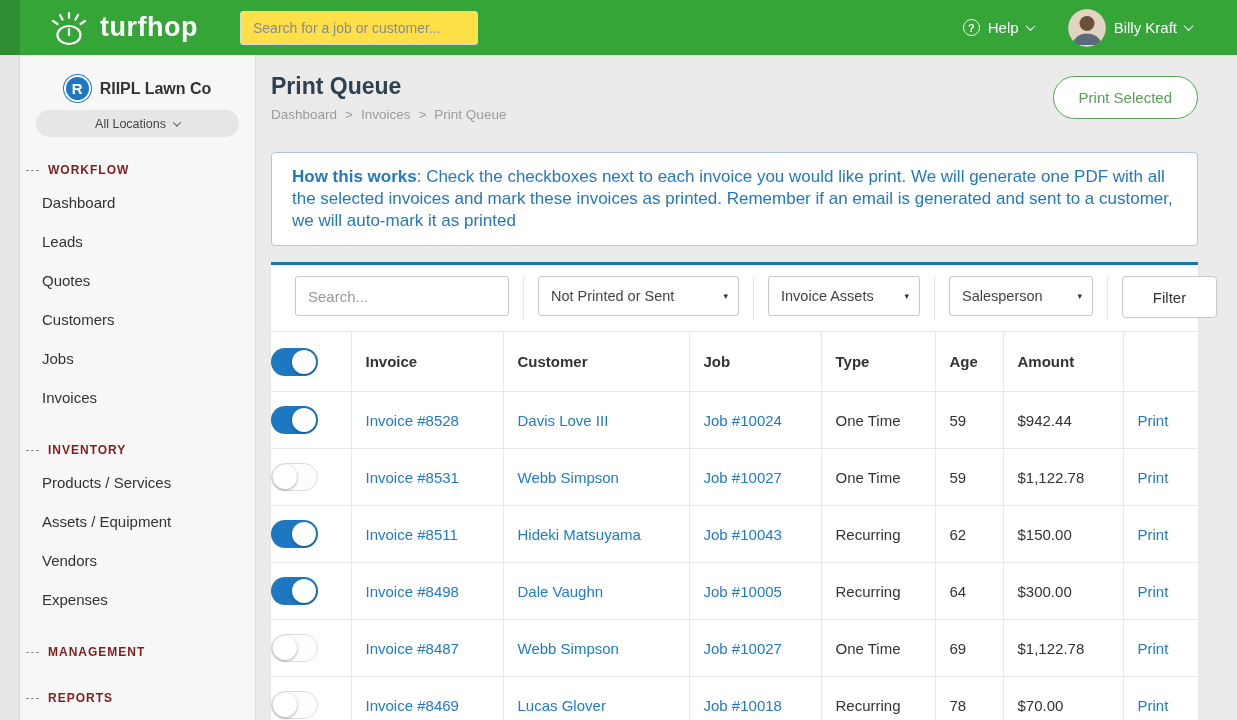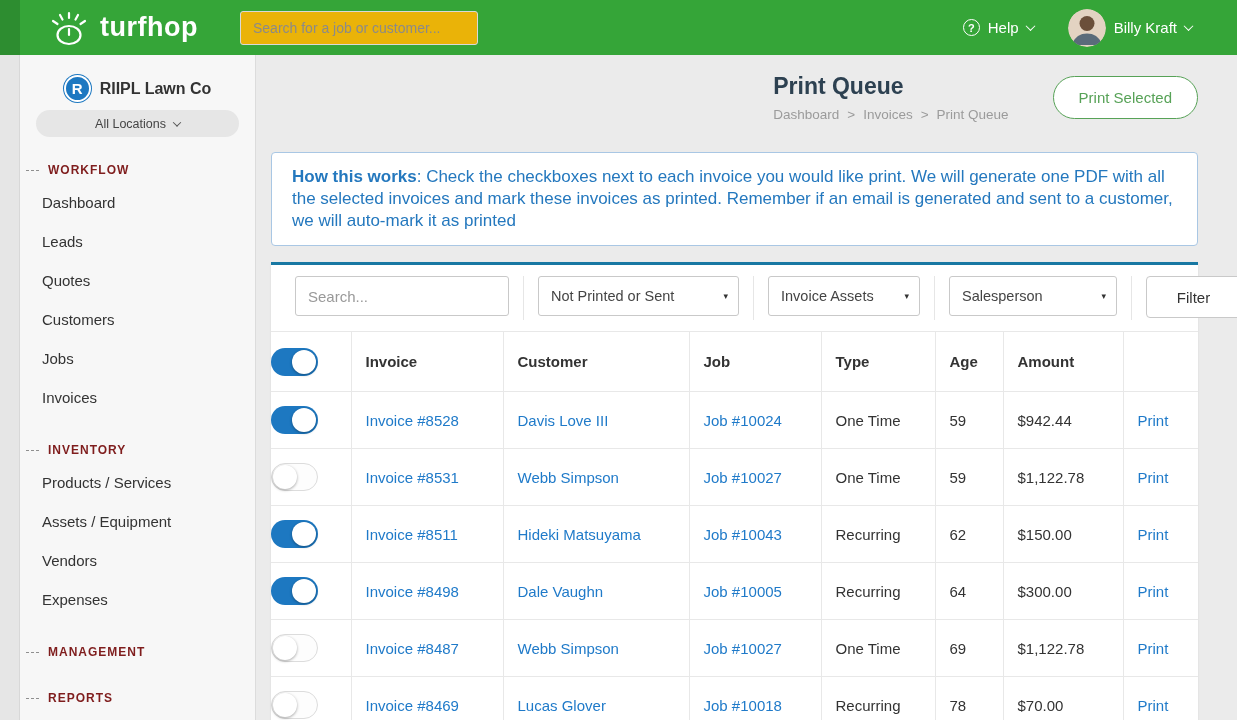--- a/index.html
+++ b/index.html
@@ -16,21 +16,21 @@
   .topbar { position:absolute; top:0; left:0; right:0; height:55px;
             background:var(--brand-green, #35a538); display:flex; align-items:center;
             padding-left:48px; padding-right:45px; z-index:5; }
   .topbar::before { content:""; position:absolute; left:0; top:0; width:20px; height:55px;
             background:rgba(0,0,0,0.14); }
   .brand { display:flex; align-items:center; gap:10px; color:#fff; cursor:pointer; }
   .brand-icon svg { display:block; }
   .brand-name { font-size:27px; font-weight:bold; letter-spacing:0.5px; }
   .global-search { margin-left:42px; width:238px; height:34px; border:1px solid #d9d9d9;
             border-radius:3px; padding:0 12px; font-size:14px; color:#555;
-            font-family:"Liberation Sans", sans-serif; outline:none; background:#eab308; }
+            font-family:"Liberation Sans", sans-serif; outline:none; background:#fde047; }
   .global-search::placeholder { color:#8a8a8a; }
   .topbar-right { margin-left:auto; display:flex; align-items:center; gap:34px; color:#fff; }
   .help, .user { display:flex; align-items:center; gap:8px; font-size:15px; cursor:pointer; }
   .help-icon { display:inline-flex; align-items:center; justify-content:center;
             width:17px; height:17px; border:1.4px solid #fff; border-radius:50%;
             font-size:11px; font-weight:bold; }
   .avatar { width:38px; height:38px; border-radius:50%; overflow:hidden; display:block; }
   .chev { display:inline-block; width:7px; height:7px;
             border-right:1.6px solid currentColor; border-bottom:1.6px solid currentColor;
             transform:rotate(45deg) translate(-1px,-1px); }
@@ -49,21 +49,21 @@
   .locations .chev { width:6px; height:6px; border-width:1.4px; color:#555; }
   .nav-section { margin-top:6px; }
   .section-label-row { display:flex; align-items:center; padding:20px 0 6px 6px; }
   .dash { display:inline-block; width:13px; border-top:1px dashed #8f8f8f; margin-right:9px; }
   .section-label { font-size:12px; font-weight:bold; letter-spacing:1px; color:#7f1d1d; }
   .nav-item { padding:11px 0 11px 22px; font-size:15px; color:#333; cursor:pointer; }
 
   
   .main { position:absolute; top:55px; left:257px; right:0; bottom:0;
             padding:18px 39px 0 14px; overflow:hidden; }
-  .page-head { display:flex; align-items:center; justify-content:flex-end;gap:44px; }
+  .page-head { display:flex; align-items:center; justify-content:space-between;gap:44px; }
   h1.page-title { font-size:23px; font-weight:bold; color:var(--title-navy,#2d4151); }
   .breadcrumb { margin-top:7px; font-size:13.5px; color:#9b9b9b;
             display:flex; align-items:center; gap:8px; }
   .breadcrumb a { color:#9b9b9b; text-decoration:none; cursor:pointer; }
   .print-selected { height:43px; padding:0 25px; border-radius:22px; background:#fff;
             border:1.5px solid var(--button-green,#57a257); color:var(--button-green,#57a257);
             font-size:15px; font-family:"Liberation Sans", sans-serif; cursor:pointer; }
 
   .info-box { margin-top:30px; background:#fff; border:1px solid #a9c7e4; border-radius:4px;
             padding:13px 20px; font-size:17px; line-height:22px; color:var(--info-blue,#2478be); }
@@ -79,21 +79,21 @@
   .table-search { width:214px; height:40px; border:1px solid #c9c9c9; border-radius:3px;
             padding:0 12px; font-size:15px; color:#444; outline:none;
             font-family:"Liberation Sans", sans-serif; }
   .table-search::placeholder { color:#999; }
   .select { height:40px; border:1px solid #c9c9c9; border-radius:3px; background:#fff;
             display:flex; align-items:center; justify-content:space-between;
             padding:0 10px 0 12px; font-size:14.5px; color:#444; cursor:pointer; }
   .select .sel-arrow { font-size:9px; color:#333; margin-left:12px; }
   .sel-printed { width:201px; }
   .sel-status { width:152px; }
-  .sel-sales { width:168px; }
+  .sel-sales { width:144px; }
   .filter-btn { width:95px; height:42px; background:#fff; border:1px solid #c9c9c9;
             border-radius:4px; font-size:15px; color:#333; cursor:pointer;
             font-family:"Liberation Sans", sans-serif; }
 
   table.inv-table { width:100%; border-collapse:collapse; table-layout:fixed; }
   .inv-table th, .inv-table td { border-top:1px solid #e8e8e8; border-left:1px solid #e8e8e8;
             text-align:left; padding:0 0 0 14px; font-size:15px; vertical-align:middle; }
   .inv-table th:first-child, .inv-table td:first-child { border-left:none; }
   .inv-table th { height:60px; font-weight:bold; color:#333; }
   .inv-table td { height:57px; color:#333; }

